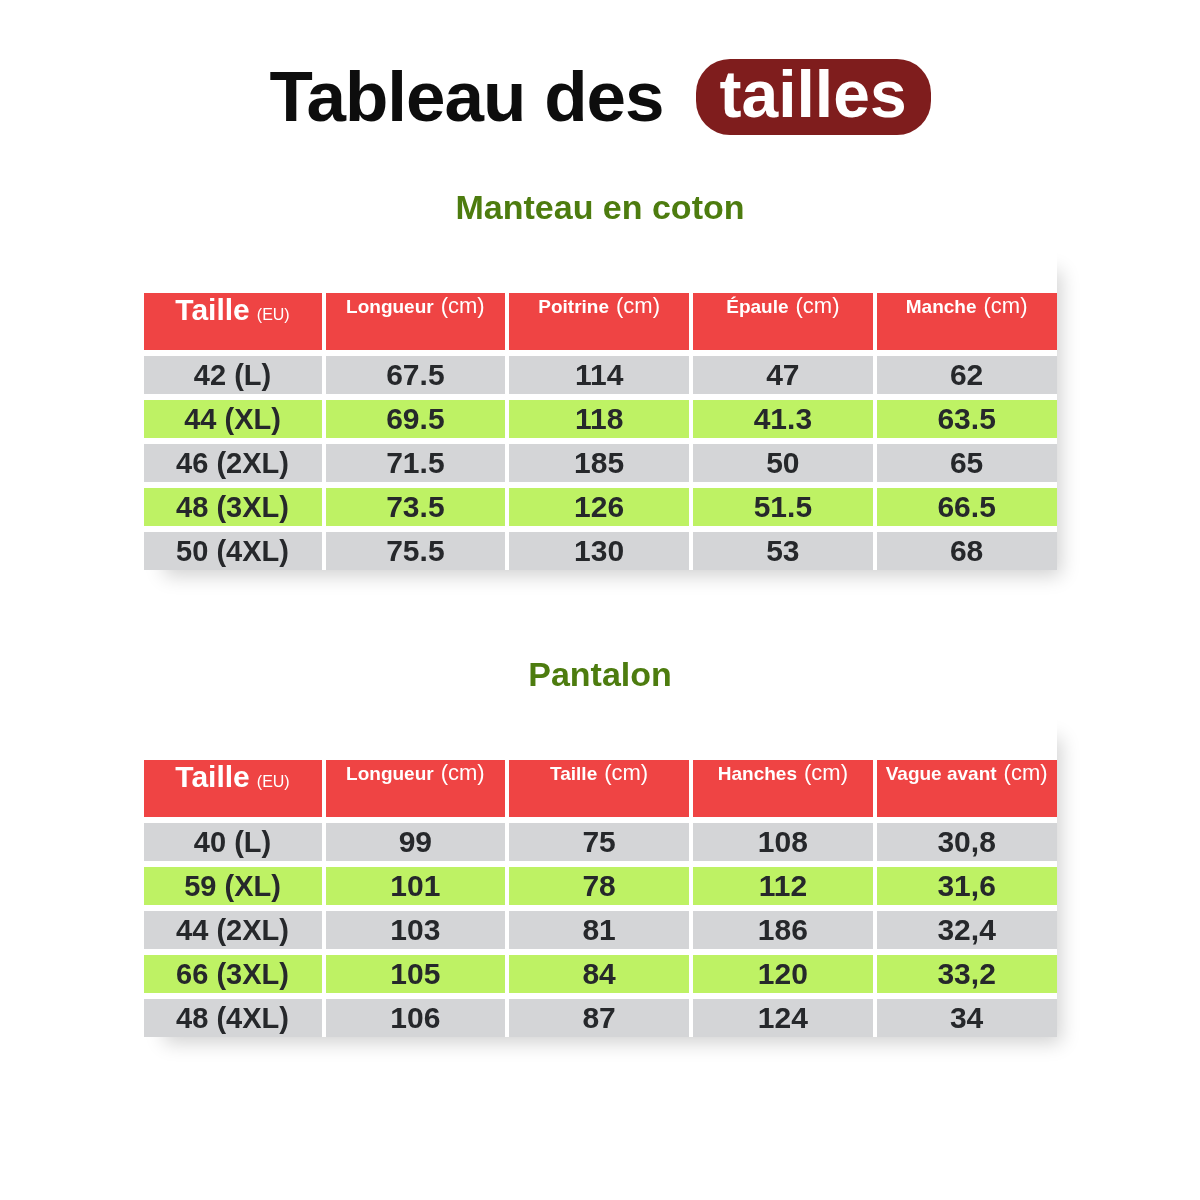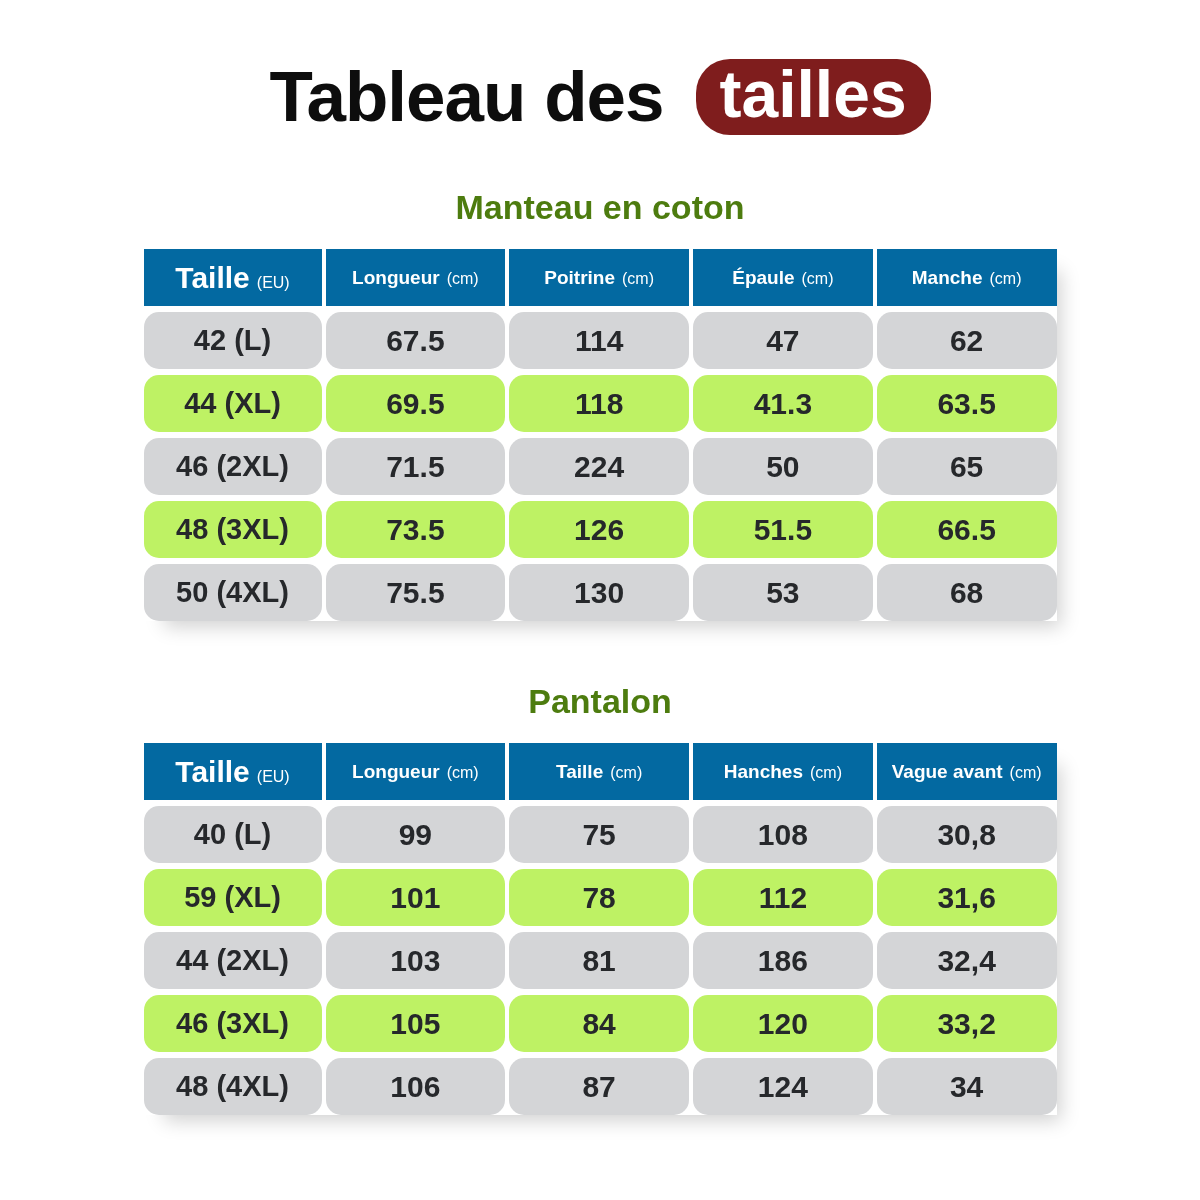--- a/index.html
+++ b/index.html
@@ -43,57 +43,56 @@
   
   .subtitle {
     text-align: center;
     font-size: 34px;
     font-weight: 800;
     color: #4d7c0f;
     line-height: 40px;
     margin: 0;
   }
   .subtitle-coat  { margin-top: 50px; }
-  .subtitle-pants { margin-top: 60px; }
+  .subtitle-pants { margin-top: 84px; }
 
   
   .size-table {
     width: 913px;
     margin: 22px auto 0 auto;
     display: grid;
     grid-template-columns: 178px 1fr 1fr 1fr 1fr;
     gap: 6px 4px;
     box-shadow: 12px 14px 18px -8px rgba(0,0,0,0.18);
   }
   .tr { display: contents; }
 
   .th {
-    background: #0369a1;
+    background: #ef4444;
     height: 57px;
     display: flex;
-    align-items: center;
     justify-content: center;
     color: #ffffff;
+    margin-top: 44px;
   }
   .h-wrap { white-space: nowrap; }
   .h-main { font-size: 19px; font-weight: 700; }
-  .h-unit { font-size: 16px; font-weight: 400; margin-left: 7px; }
+  .h-unit { font-size: 22px; font-weight: 400; margin-left: 7px; }
   .th-first .h-main { font-size: 30px; }
   .th-first .h-unit { font-size: 16px; }
 
   .td {
-    height: 57px;
+    height: 38px;
     display: flex;
     align-items: center;
     justify-content: center;
     font-size: 30px;
     font-weight: 600;
     color: #26282b;
     white-space: nowrap;
-    border-radius: 15px;
   }
   .td-size { font-size: 29px; }
   .tr.light .td { background: #d4d5d7; }
   .tr.dark  .td { background: #bef264; }
 </style>
 </head>
 <body>
 
 <div class="page">
 
@@ -133,21 +132,21 @@
     <div class="tr dark">
       <div class="td td-size">44 (XL)</div>
       <div class="td">69.5</div>
       <div class="td">118</div>
       <div class="td">41.3</div>
       <div class="td">63.5</div>
     </div>
     <div class="tr light">
       <div class="td td-size">46 (2XL)</div>
       <div class="td">71.5</div>
-      <div class="td">224</div>
+      <div class="td">185</div>
       <div class="td">50</div>
       <div class="td">65</div>
     </div>
     <div class="tr dark">
       <div class="td td-size">48 (3XL)</div>
       <div class="td">73.5</div>
       <div class="td">126</div>
       <div class="td">51.5</div>
       <div class="td">66.5</div>
     </div>
@@ -196,21 +195,21 @@
       <div class="td">31,6</div>
     </div>
     <div class="tr light">
       <div class="td td-size">44 (2XL)</div>
       <div class="td">103</div>
       <div class="td">81</div>
       <div class="td">186</div>
       <div class="td">32,4</div>
     </div>
     <div class="tr dark">
-      <div class="td td-size">46 (3XL)</div>
+      <div class="td td-size">66 (3XL)</div>
       <div class="td">105</div>
       <div class="td">84</div>
       <div class="td">120</div>
       <div class="td">33,2</div>
     </div>
     <div class="tr light">
       <div class="td td-size">48 (4XL)</div>
       <div class="td">106</div>
       <div class="td">87</div>
       <div class="td">124</div>

